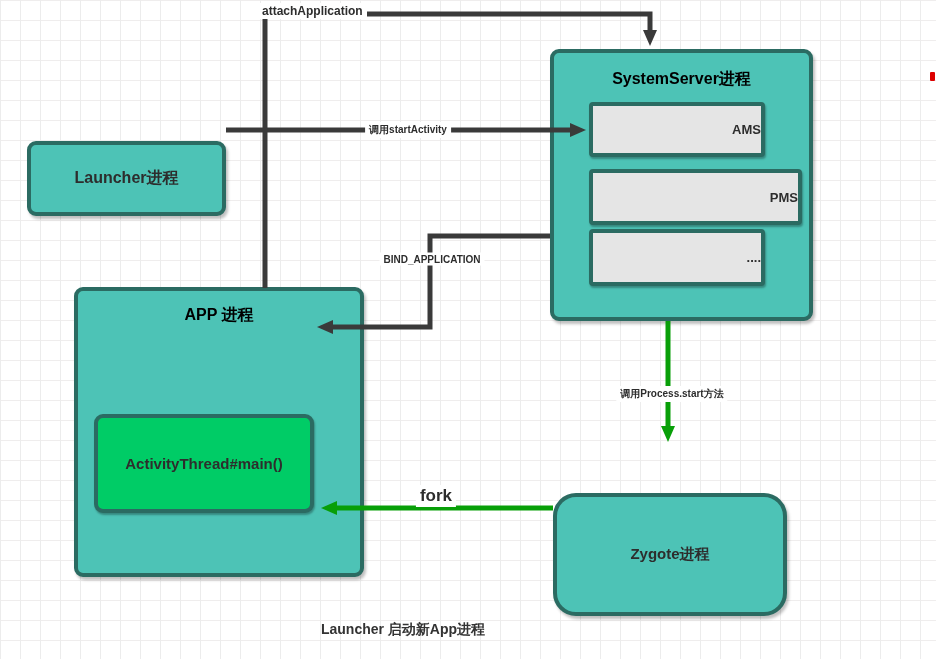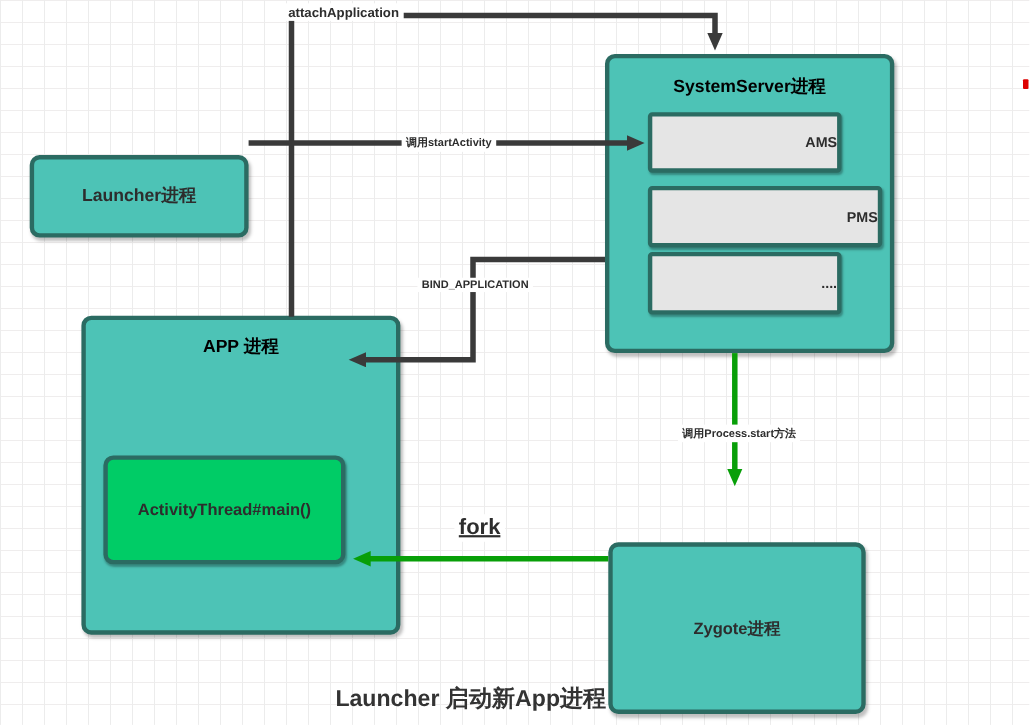--- a/index.html
+++ b/index.html
@@ -55,23 +55,23 @@
   .edge-label{
     position:absolute;z-index:4;
     background:#ffffff;
     padding:1px 4px;
     font-size:10px;font-weight:bold;color:#2d2d2d;
     white-space:nowrap;
   }
   .edge-label.centered{transform:translate(-50%,-50%);}
   .diagram-title{
     position:absolute;z-index:4;
-    left:428px;top:621px;
+    left:403px;top:621px;
     transform:translateX(-50%);
-    font-size:21px;font-weight:bold;color:#333333;
+    font-size:14px;font-weight:bold;color:#333333;
     white-space:nowrap;
   }
   .watermark{
     position:absolute;z-index:4;
     right:5px;top:631px;
     font-size:15px;color:#e7e7e7;
     white-space:nowrap;
   }
   .red-mark{
     position:absolute;z-index:4;
@@ -117,28 +117,28 @@
     </div>
   </div>
 
   <div class="node" style="left:74px;top:287px;width:290px;height:290px;">
     <div class="node-label" style="top:14px;">APP 进程</div>
     <div class="thread-box" style="left:16px;top:75px;width:220px;height:99px;margin-top:48px;">
       <span>ActivityThread#main()</span>
     </div>
   </div>
 
-  <div class="node flex-center" style="left:553px;top:445px;width:234px;height:156px;font-size:15px;">
+  <div class="node flex-center" style="left:553px;top:445px;width:234px;height:123px;font-size:15px;border-radius:23px;">
     <span>Zygote进程</span>
   </div>
 
   <div class="edge-label" style="left:258px;top:3px;font-size:12px;">attachApplication</div>
   <div class="edge-label centered" style="left:408px;top:130px;">调用startActivity</div>
   <div class="edge-label centered" style="left:432px;top:259px;">BIND_APPLICATION</div>
   <div class="edge-label centered" style="left:672px;top:382px;margin-top:12px;">调用Process.start方法</div>
-  <div class="edge-label centered" style="left:436px;top:480px;font-size:20px;text-decoration:underline;">fork</div>
+  <div class="edge-label centered" style="left:436px;top:496px;font-size:17px;">fork</div>
 
   <div class="diagram-title">Launcher 启动新App进程</div>
 
 
   <div class="red-mark"></div>
 
 </div>
 
 </body></html>

